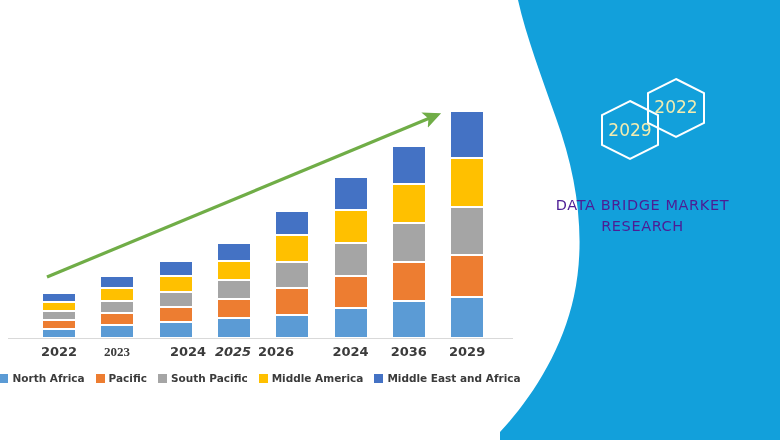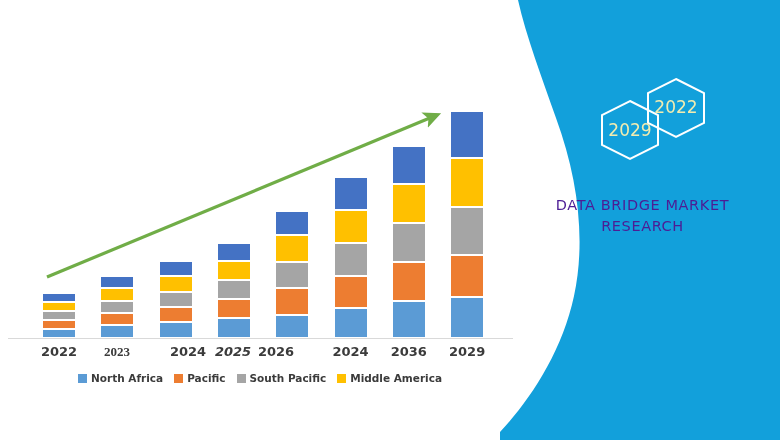--- a/index.html
+++ b/index.html
@@ -257,20 +257,24 @@
           <span class="legend-label">Pacific</span>
         </div>
         <div class="legend-item">
           <span class="legend-swatch" style="background: rgb(165, 165, 165);"></span>
           <span class="legend-label">South Pacific</span>
         </div>
         <div class="legend-item">
           <span class="legend-swatch" style="background: rgb(255, 192, 0);"></span>
           <span class="legend-label">Middle America</span>
         </div>
+        <div class="legend-item">
+          <span class="legend-swatch" style="background: rgb(68, 114, 196);"></span>
+          <span class="legend-label">Middle East and Africa</span>
+        </div>
       </div>
   </div>
 
   <div class="brand-panel">
     <svg class="panel-bg" width="280" height="440" viewBox="0 0 280 440">
       <path id="panel-shape" d="M 18,0 L 280,0 L 280,440 L 0,440 L 0,432
                C 30,400 62,352 74,296
                C 86,240 78,178 56,118
                C 42,78 26,36 18,0 Z" fill="#12A0DB"></path>
     </svg>

